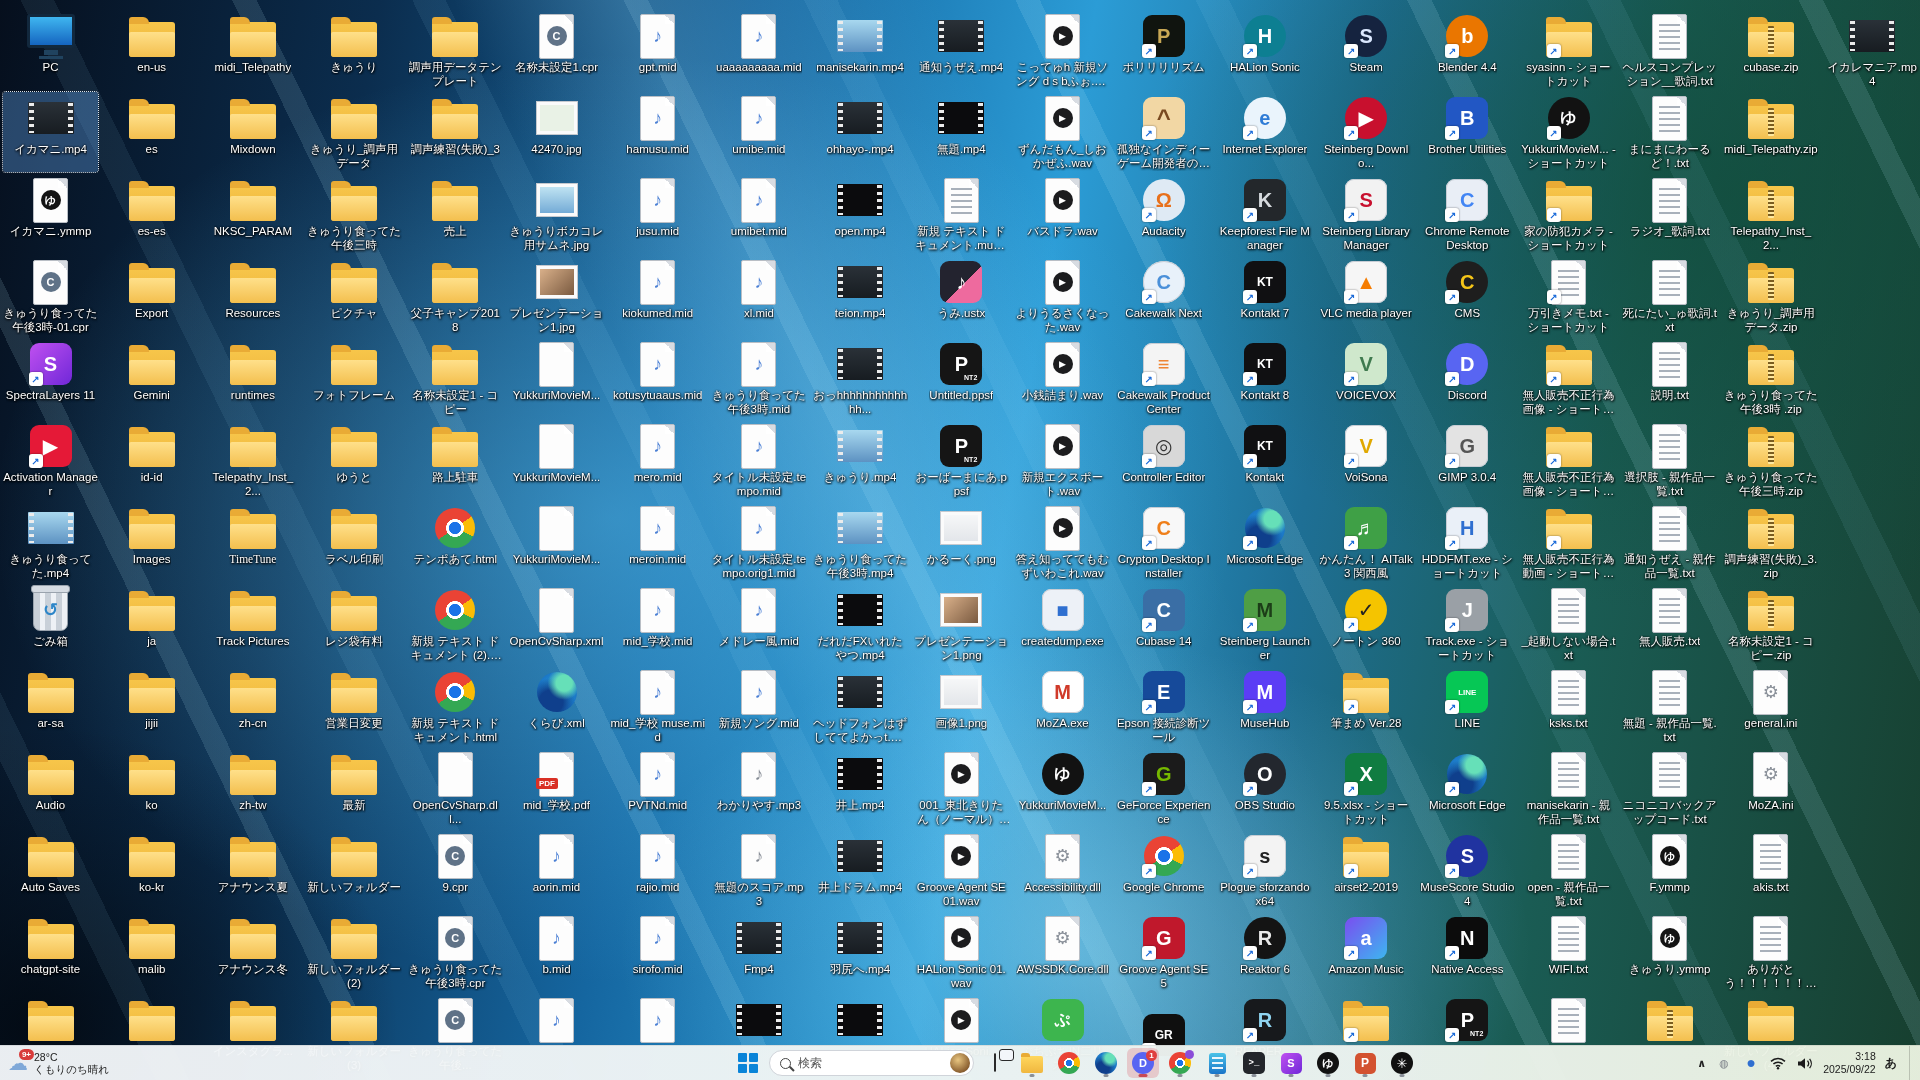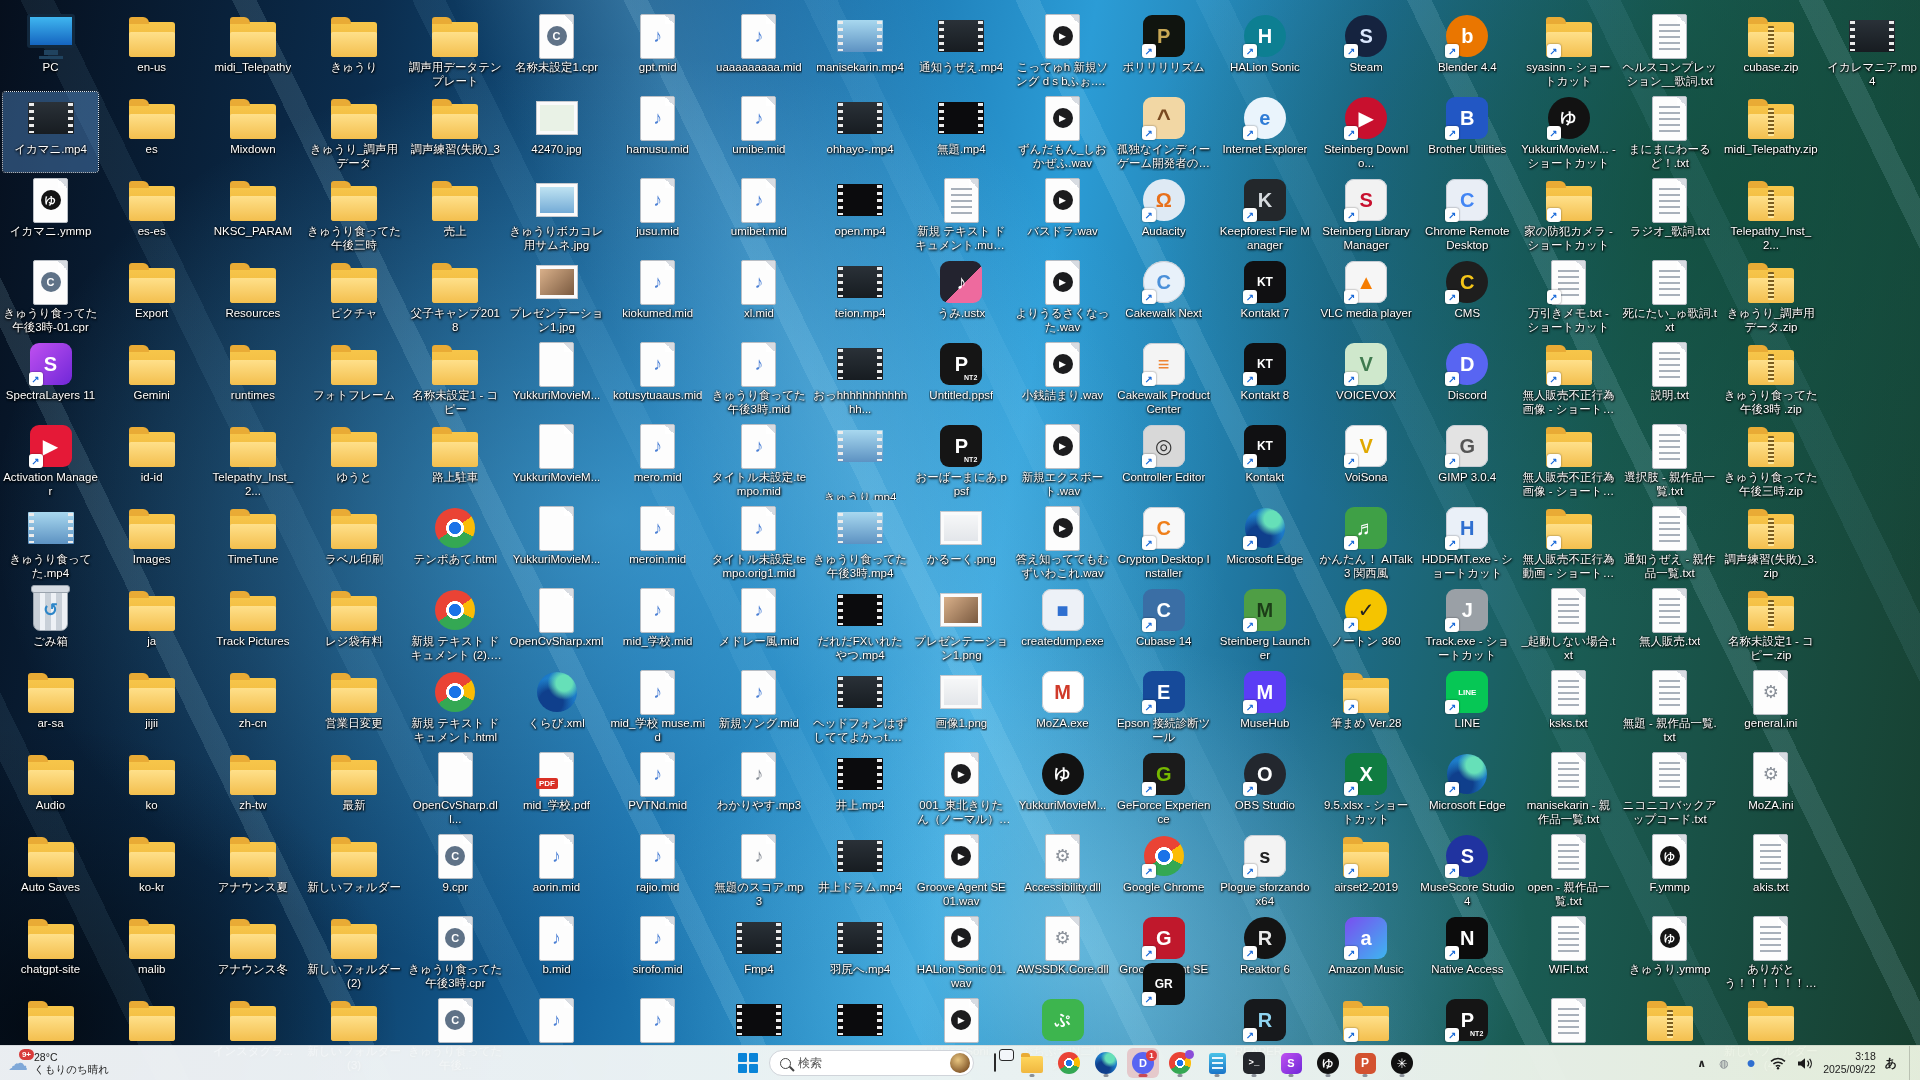--- a/index.html
+++ b/index.html
@@ -328,21 +328,21 @@
         <div class="g-folder"></div>
       </div>
       <div class="lbl">runtimes</div>
     </div>
     <div class="cell" style="left: 205.4px; top: 420px;">
       <div class="ic">
         <div class="g-folder"></div>
       </div>
       <div class="lbl">Telepathy_Inst_2...</div>
     </div>
-    <div class="cell" style="left: 205.4px; top: 502px;">
+    <div class="cell" style="left: 205.4px; top: 502px; font-family: Liberation Serif, serif;">
       <div class="ic">
         <div class="g-folder"></div>
       </div>
       <div class="lbl">TimeTune</div>
     </div>
     <div class="cell" style="left: 205.4px; top: 584px;">
       <div class="ic">
         <div class="g-folder"></div>
       </div>
       <div class="lbl">Track Pictures</div>
@@ -860,21 +860,21 @@
         <div class="g-video" style="background: linear-gradient(rgb(42, 49, 56), rgb(23, 28, 33));"></div>
       </div>
       <div class="lbl">teion.mp4</div>
     </div>
     <div class="cell" style="left: 812.6px; top: 338px;">
       <div class="ic">
         <div class="g-video" style="background: linear-gradient(rgb(42, 49, 56), rgb(23, 28, 33));"></div>
       </div>
       <div class="lbl">おっhhhhhhhhhhhhh...</div>
     </div>
-    <div class="cell" style="left: 812.6px; top: 420px; gap: 20px;">
+    <div class="cell" style="left: 812.6px; top: 420px;">
       <div class="ic">
         <div class="g-video" style="background: linear-gradient(rgb(168, 216, 239), rgb(93, 146, 194));"></div>
       </div>
       <div class="lbl">きゅうり.mp4</div>
     </div>
     <div class="cell" style="left: 812.6px; top: 502px;">
       <div class="ic">
         <div class="g-video" style="background: linear-gradient(rgb(168, 216, 239), rgb(93, 146, 194));"></div>
       </div>
       <div class="lbl">きゅうり食ってた午後3時.mp4</div>
@@ -1182,21 +1182,21 @@
       </div>
       <div class="lbl">Google Chrome</div>
     </div>
     <div class="cell" style="left: 1116.2px; top: 912px;">
       <div class="ic">
         <div class="g-app sq" style="background: rgb(192, 24, 44); color: rgb(255, 255, 255);">G</div>
         <div class="arr">↗</div>
       </div>
       <div class="lbl">Groove Agent SE 5</div>
     </div>
-    <div class="cell" style="left: 1116.2px; top: 958px;">
+    <div class="cell" style="left: 1116.2px; top: 994px; justify-content: center;">
       <div class="ic">
         <div class="g-app sq" style="background: rgb(15, 15, 15); color: rgb(255, 255, 255); font-size: 12px;">GR</div>
         <div class="arr">↗</div>
       </div>
       <div class="lbl"></div>
     </div>
     <div class="cell" style="left: 1217.4px; top: 10px;">
       <div class="ic">
         <div class="g-app round" style="background: rgb(13, 127, 146); color: rgb(255, 255, 255);">H</div>
         <div class="arr">↗</div>

